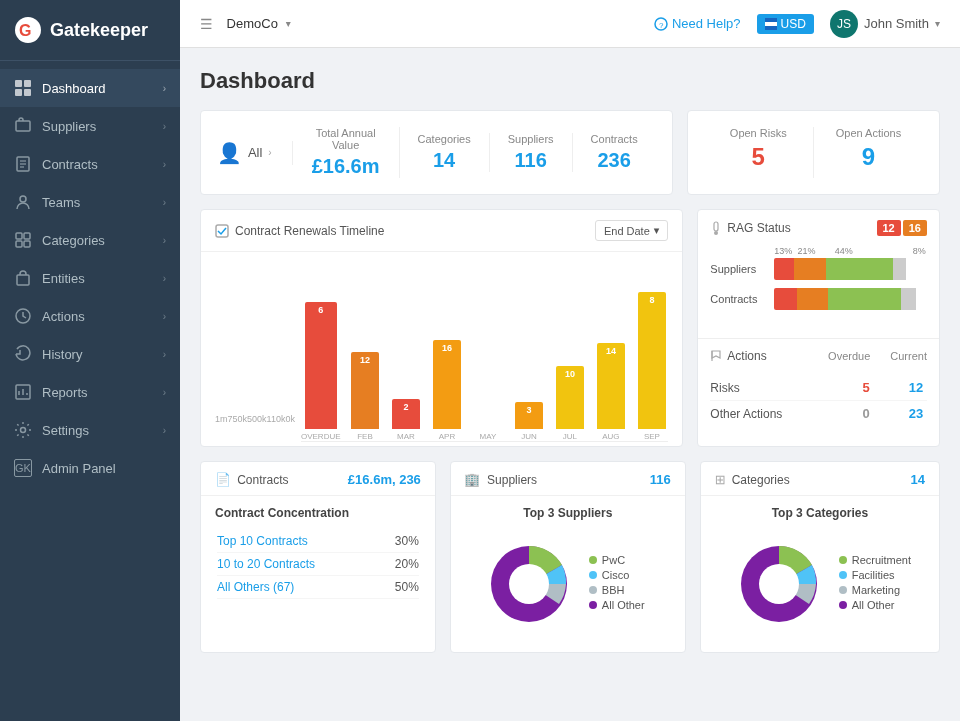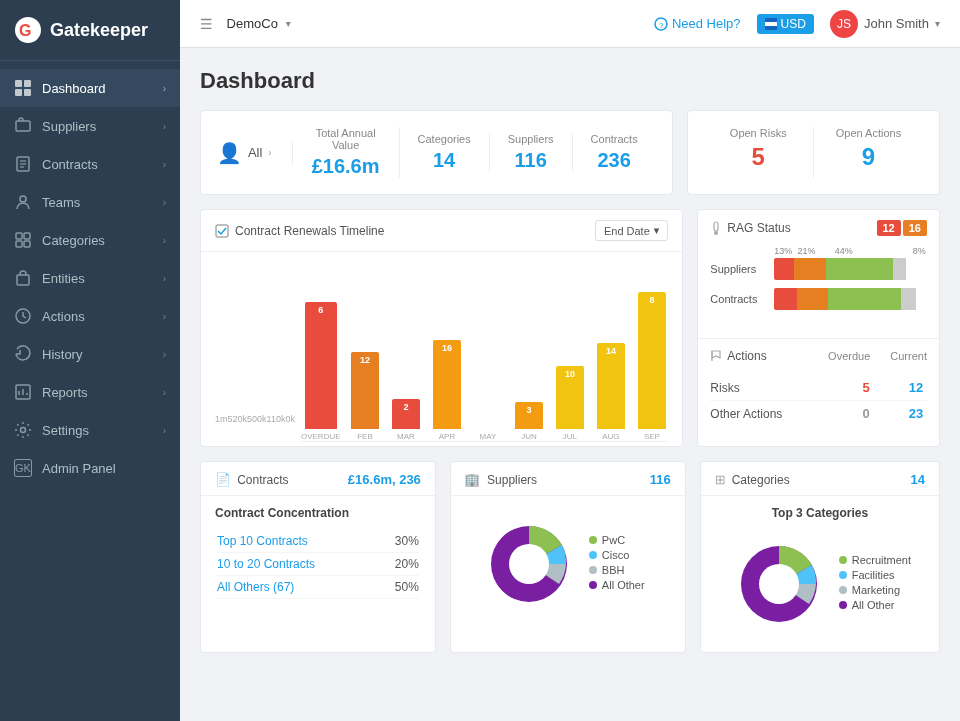--- a/index.html
+++ b/index.html
@@ -19,21 +19,21 @@
     .nav-arrow { font-size: 10px; opacity: 0.5; }
 
     
     .main { flex: 1; display: flex; flex-direction: column; overflow: hidden; }
     .topbar { background: #fff; border-bottom: 1px solid #e0e0e0; padding: 0 20px; height: 48px; display: flex; align-items: center; justify-content: space-between; }
     .topbar-left { display: flex; align-items: center; gap: 8px; font-size: 13px; color: #555; }
     .topbar-right { display: flex; align-items: center; gap: 16px; font-size: 13px; }
     .topbar-help { color: #1a9ee8; display: flex; align-items: center; gap: 4px; cursor: pointer; }
     .topbar-currency { background: #1a9ee8; color: #fff; padding: 3px 8px; border-radius: 3px; font-size: 12px; cursor: pointer; display: flex; align-items: center; gap: 4px; }
     .topbar-user { display: flex; align-items: center; gap: 6px; cursor: pointer; color: #555; }
-    .user-avatar { width: 28px; height: 28px; border-radius: 50%; background: #ef4444; display: flex; align-items: center; justify-content: center; font-size: 12px; color: #fff; }
+    .user-avatar { width: 28px; height: 28px; border-radius: 50%; background: #0f766e; display: flex; align-items: center; justify-content: center; font-size: 12px; color: #fff; }
 
     
     .content { flex: 1; overflow-y: auto; padding: 20px; }
     .page-title { font-size: 22px; font-weight: 600; color: #333; margin-bottom: 16px; }
 
     
     .row { display: flex; gap: 14px; margin-bottom: 14px; }
     .card { background: #fff; border-radius: 4px; border: 1px solid #e5e8ec; }
 
     
@@ -327,21 +327,21 @@
           </div>
           <div class="chart-filter">
             <span>End Date</span>
             <span>▾</span>
           </div>
         </div>
         <div class="chart-body">
           <div style="display:flex;align-items:flex-end;height:180px;">
             <div class="y-axis">
               <span>1m</span>
-              <span>520k</span>
+              <span>750k</span>
               <span>500k</span>
               <span>110k</span>
               <span>0k</span>
             </div>
             <div class="bars-area">
 
             <div class="bar-group" style="flex: 1 1 0%; display: flex; flex-direction: column; align-items: center; justify-content: flex-end; height: 100%;">
                   <div class="bar" style="background: rgb(231, 76, 60); width: 80%; height: 85%; border-radius: 2px 2px 0px 0px; position: relative; min-height: 4px; display: flex; align-items: flex-start; justify-content: center;">
                     <span style="position: absolute; top: 3px; font-size: 9px; font-weight: 700; color: rgb(255, 255, 255);">6</span>
                   </div>
@@ -505,20 +505,21 @@
 
       <div class="card bottom-card">
         <div class="bottom-card-header">
           <div class="bottom-card-title">
             <span class="bottom-card-icon">🏢</span>
             <span>Suppliers</span>
           </div>
           <span class="bottom-card-value">116</span>
         </div>
         <div class="bottom-card-body">
+          <div class="pie-title">Top 3 Suppliers</div>
           <div class="pie-section">
             <div class="pie-container">
               <svg width="100" height="100" viewBox="0 0 100 100">
 
                 <circle cx="50" cy="50" r="38" fill="#7b1fa2"></circle>
                 <path d="M50,50 L50,12 A38,38 0 0,1 83,31 Z" fill="#8cc152"></path>
                 <path d="M50,50 L83,31 A38,38 0 0,1 87,50 Z" fill="#4fc3f7"></path>
                 <path d="M50,50 L87,50 A38,38 0 0,1 80,70 Z" fill="#b0bec5"></path>
                 <circle cx="50" cy="50" r="20" fill="white"></circle>
               </svg>

